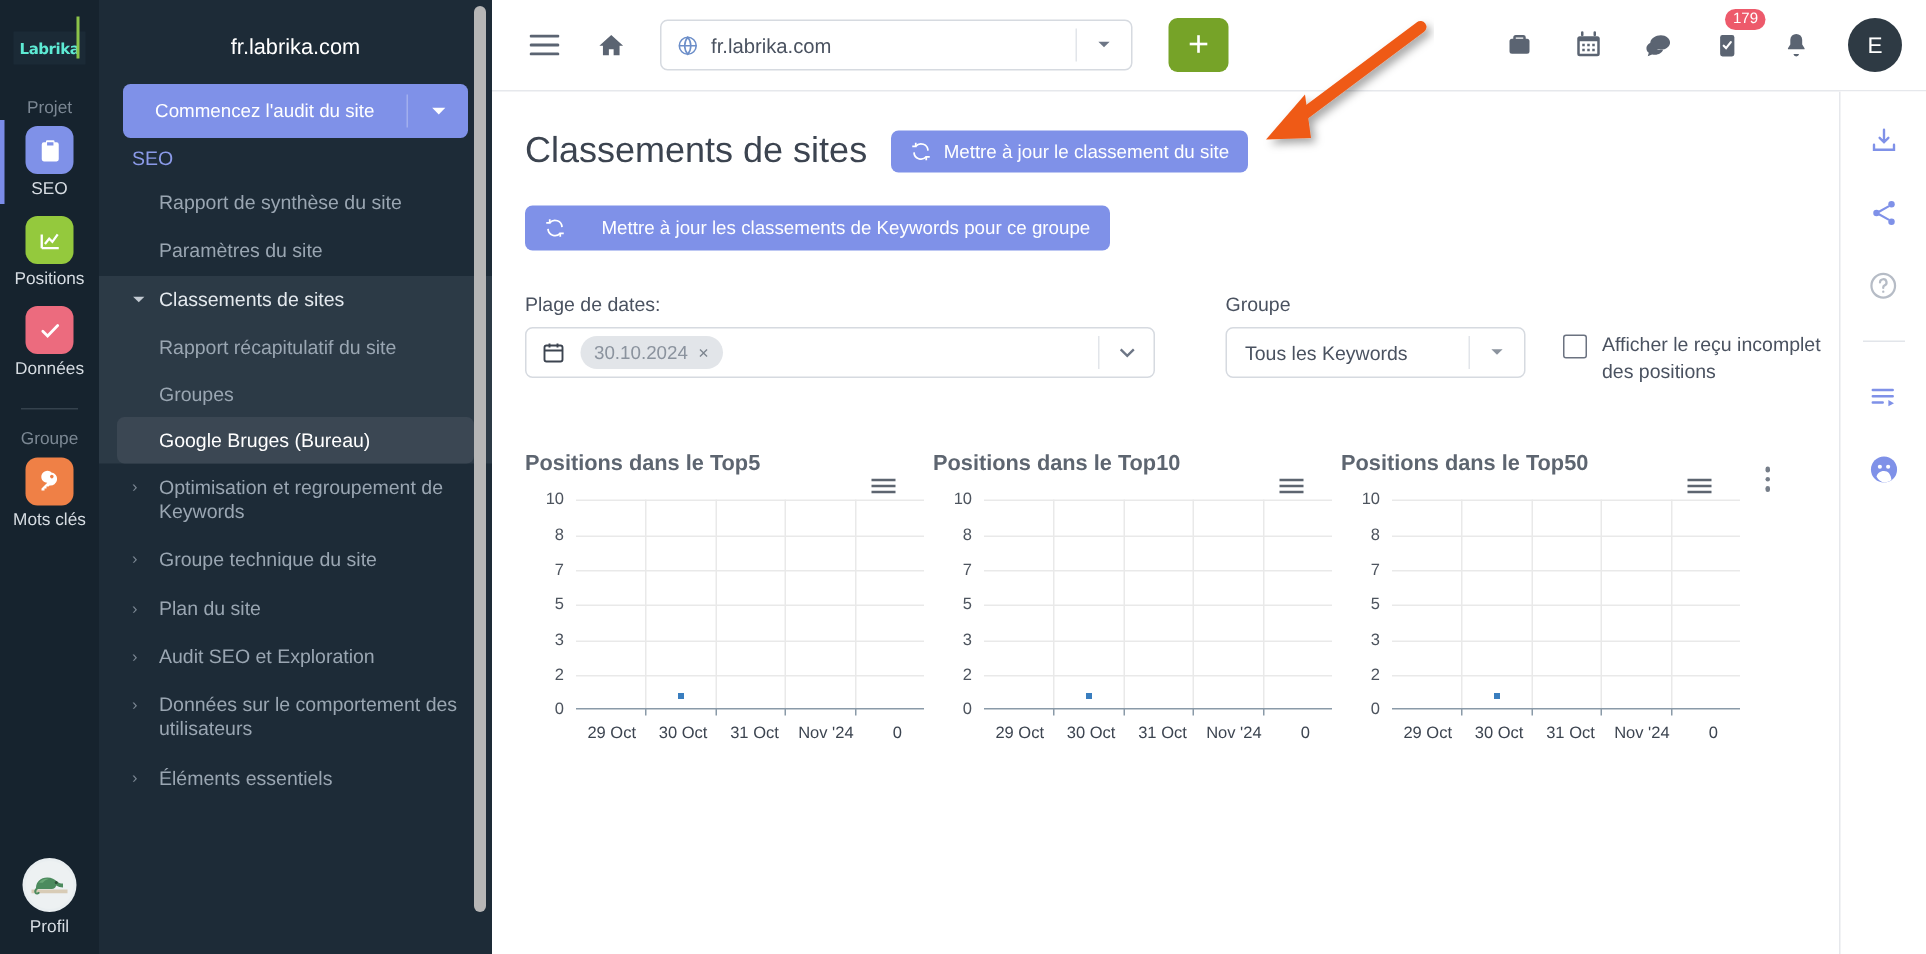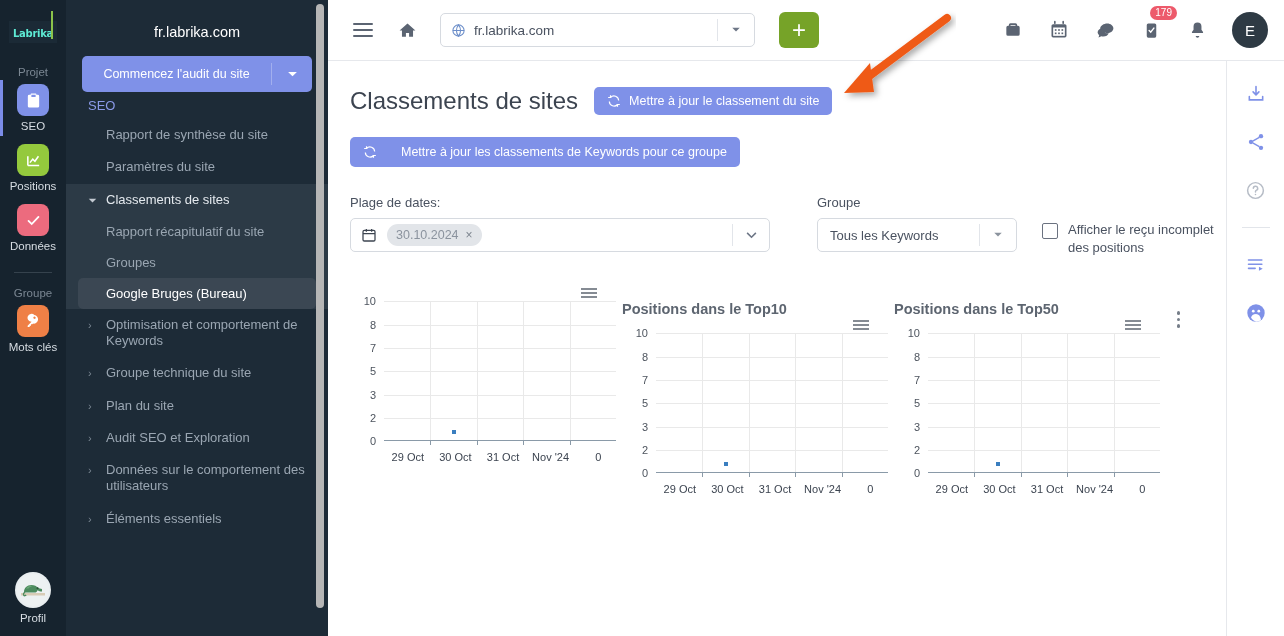--- a/index.html
+++ b/index.html
@@ -411,21 +411,21 @@
     </div>
 
     <div class="sb-subblock">
       <div class="sb-sub">Rapport récapitulatif du site</div>
       <div class="sb-sub">Groupes</div>
       <div class="sb-sub selected">Google Bruges (Bureau)</div>
     </div>
 
     <div class="sb-item expandable">
       <span class="chev">›</span>
-      <span>Optimisation et comportement de Keywords</span>
+      <span>Optimisation et regroupement de Keywords</span>
     </div>
     <div class="sb-item expandable">
       <span class="chev">›</span>
       <span>Groupe technique du site</span>
     </div>
     <div class="sb-item expandable">
       <span class="chev">›</span>
       <span>Plan du site</span>
     </div>
     <div class="sb-item expandable">
@@ -580,20 +580,21 @@
 
         <div class="checkbox-col">
           <span class="checkbox"></span>
           <span class="checkbox-label">Afficher le reçu incomplet des positions</span>
         </div>
       </div>
 
       <div class="charts">
 
         <div class="chart">
+          <div class="chart-title">Positions dans le Top5</div>
           <div class="chart-body">
             <span class="chart-menu-icon" style="right:24px;top:-16px">
               <svg width="18" height="12" viewBox="0 0 18 12" stroke="#5d6570" stroke-width="1.6">
                   <path d="M1 2h16M1 6h16M1 10h16"></path>
                 </svg>
             </span>
             <div class="yaxis">
                 <div class="ytick" style="top: 0px;">10</div>
                 <div class="ytick" style="top: 23.3333px;">8</div>
                 <div class="ytick" style="top: 46.6667px;">7</div>

